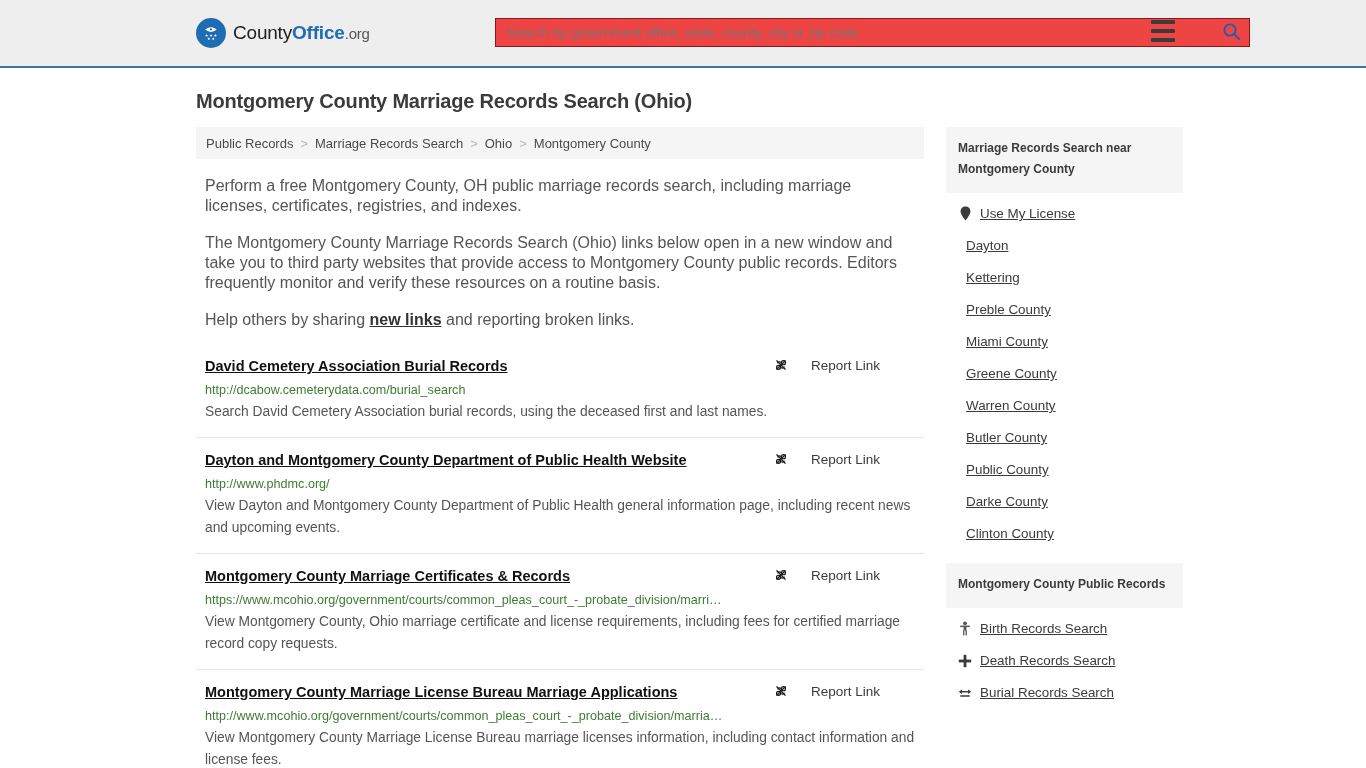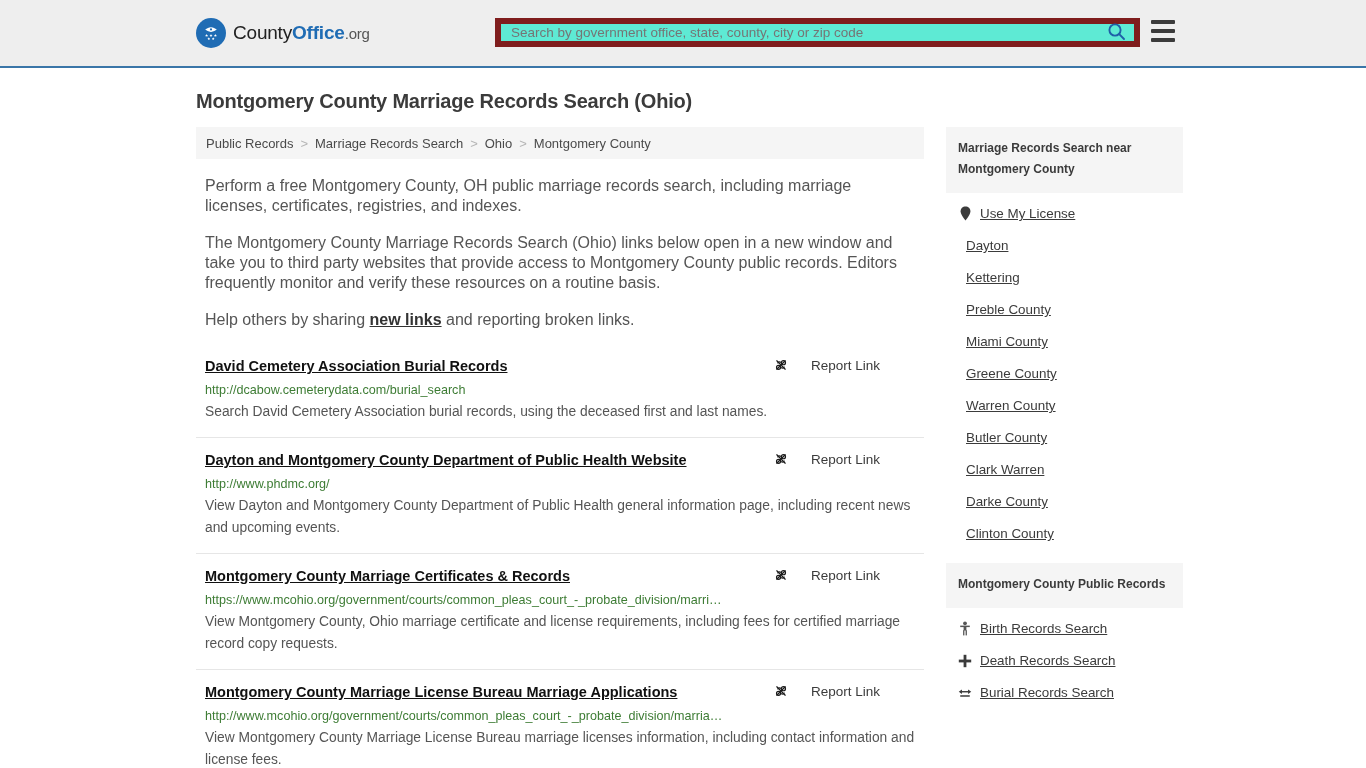--- a/index.html
+++ b/index.html
@@ -47,24 +47,24 @@
     font-family: "Liberation Sans", sans-serif;
   }
   .brand-text .b-county { color: #222222; }
   .brand-text .b-office { color: #1f6cb4; font-weight: bold; }
   .brand-text .b-org { color: #555555; font-size: 15px; }
 
   .search-wrap {
     position: absolute;
     left: 495px;
     top: 18px;
-    width: 645px;
+    width: 755px;
     height: 29px;
-    background: #5eead4;
-    border: 6px solid #7f1d1d;
+    background: #ef4444;
+    border: 1px solid #7f1d1d;
     display: flex;
     align-items: center;
   }
   .search-input {
     flex: 1;
     border: none;
     outline: none;
     height: 100%;
     padding: 0 10px;
     font-size: 13.5px;
@@ -399,21 +399,21 @@
             <div class="row">
               <span class="ico" style="width: 0px;"></span>
               <a href="#">Warren County</a>
             </div>
             <div class="row">
               <span class="ico" style="width: 0px;"></span>
               <a href="#">Butler County</a>
             </div>
             <div class="row">
               <span class="ico" style="width: 0px;"></span>
-              <a href="#">Clark Warren</a>
+              <a href="#">Public County</a>
             </div>
             <div class="row">
               <span class="ico" style="width: 0px;"></span>
               <a href="#">Darke County</a>
             </div>
             <div class="row">
               <span class="ico" style="width: 0px;"></span>
               <a href="#">Clinton County</a>
             </div>
           </div>

